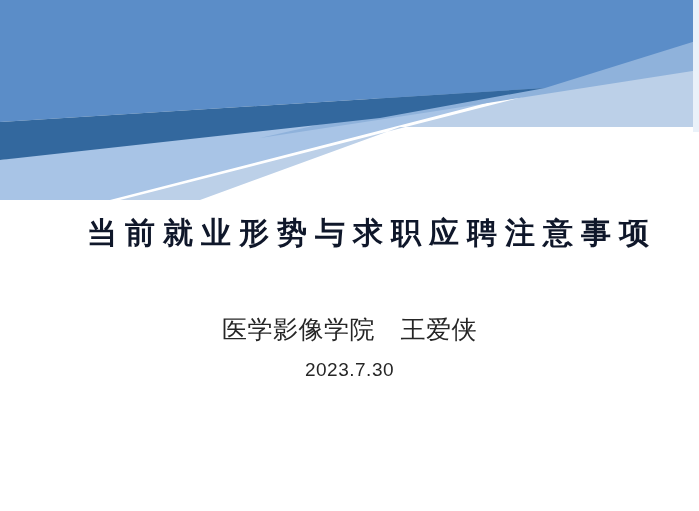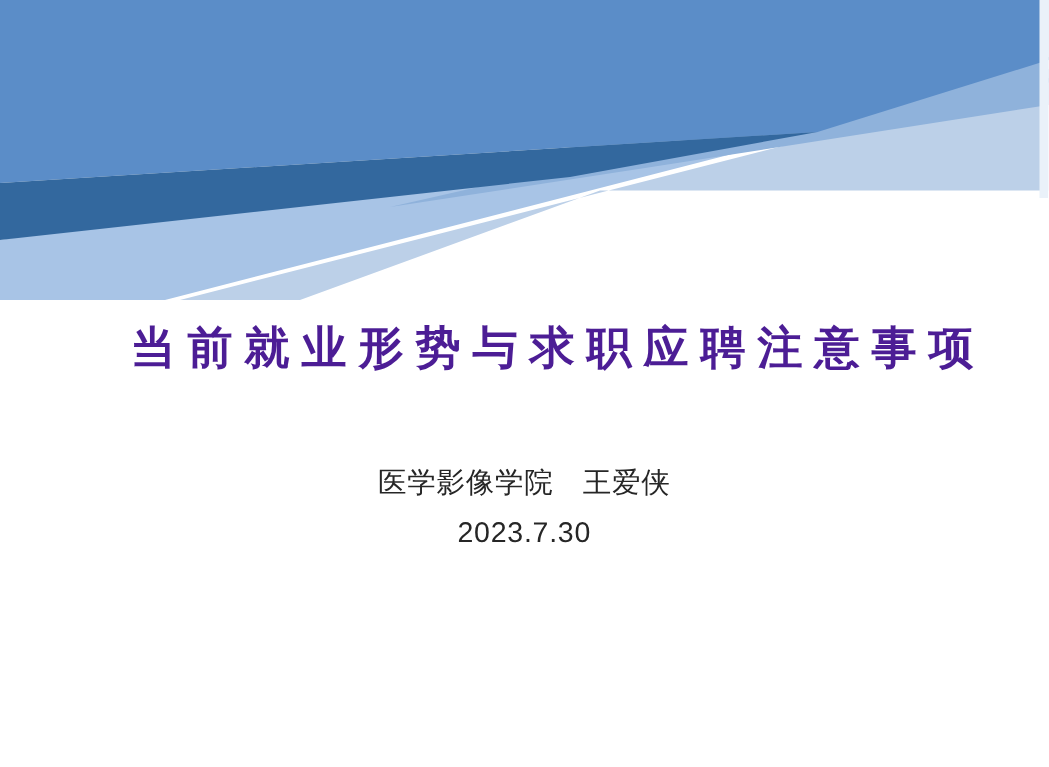--- a/index.html
+++ b/index.html
@@ -54,23 +54,23 @@
   }
 
   #subtitle-block {
     position: absolute;
     left: 0;
     top: 306px;
     width: 699px;
     text-align: center;
   }
   .subtitle-line {
-    margin: 0;
+    margin: 7px;
     font-family: "Liberation Sans", "DejaVu Sans", sans-serif;
-    font-size: 19px;
+    font-size: 25px;
     font-weight: normal;
     color: #262626;
     line-height: 33px;
     letter-spacing: 0.5px;
     white-space: pre;
   }
   .date-line {
     margin: 0;
     font-family: "Liberation Sans", "DejaVu Sans", sans-serif;
     font-size: 19px;
@@ -97,21 +97,21 @@
 
       <polygon points="0,0 699,0 699,40 545,88 0,122" fill="#5B8DC8"></polygon>
 
       <polygon points="0,122 545,88 380,118 0,160" fill="#33689E"></polygon>
 
       <rect x="693" y="0" width="6" height="132" fill="#EAF1F9"></rect>
     </svg>
   </div>
 
   <div id="title-block">
-    <h1 class="slide-title" style="color: #4c1d95; padding-left: 37px;">当前就业形势与求职应聘注意事项</h1>
+    <h1 class="slide-title" style="color: #0f172a; padding-left: 37px;">当前就业形势与求职应聘注意事项</h1>
   </div>
 
   <div id="subtitle-block">
     <p class="subtitle-line" style="color: rgb(38, 38, 38);">医学影像学院　王爱侠</p>
     <p class="date-line" style="color: rgb(38, 38, 38);">2023.7.30</p>
   </div>
 
 </div>
 
 </body></html>

